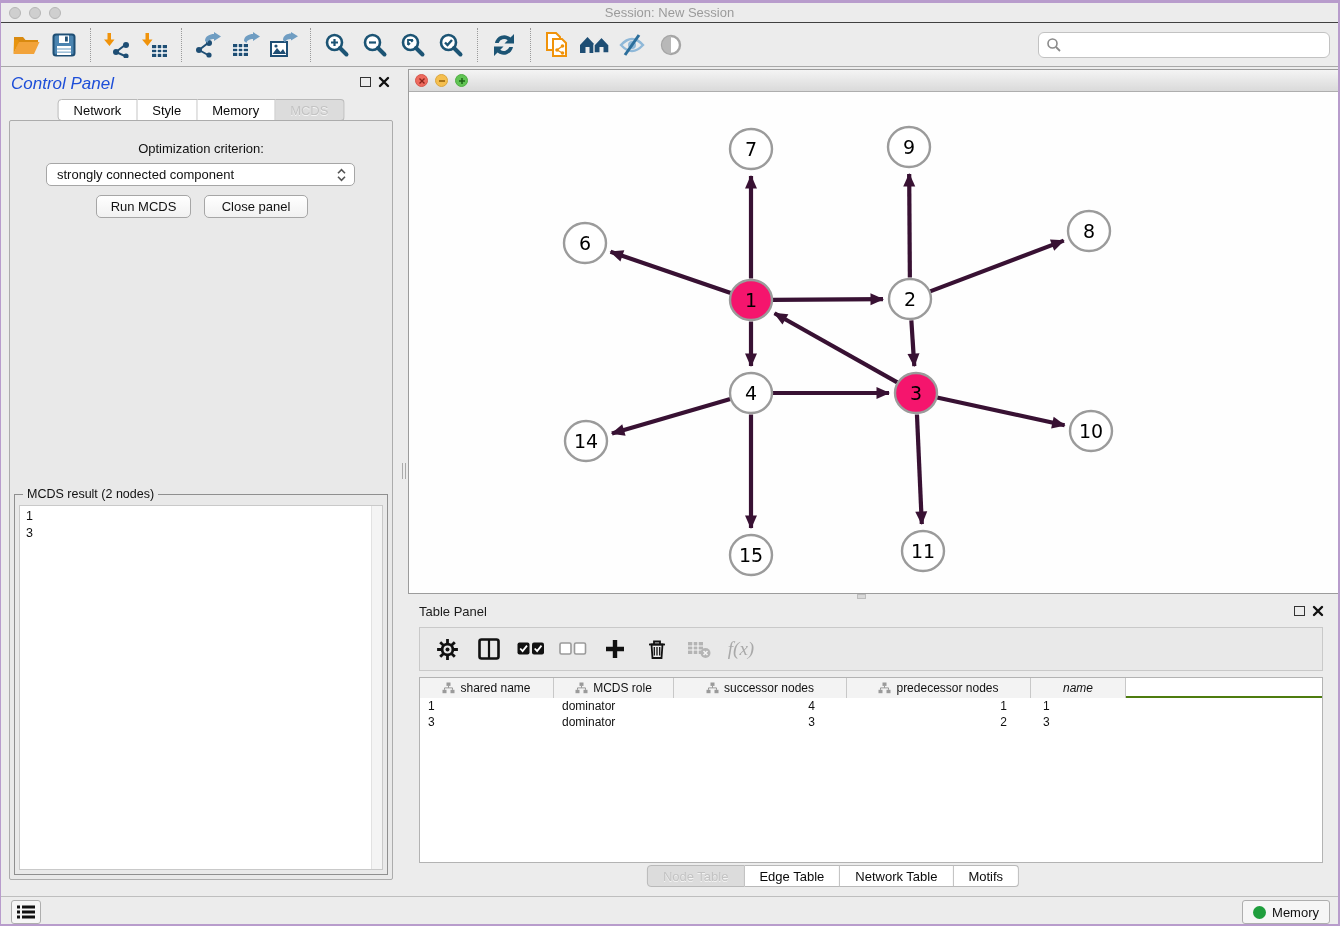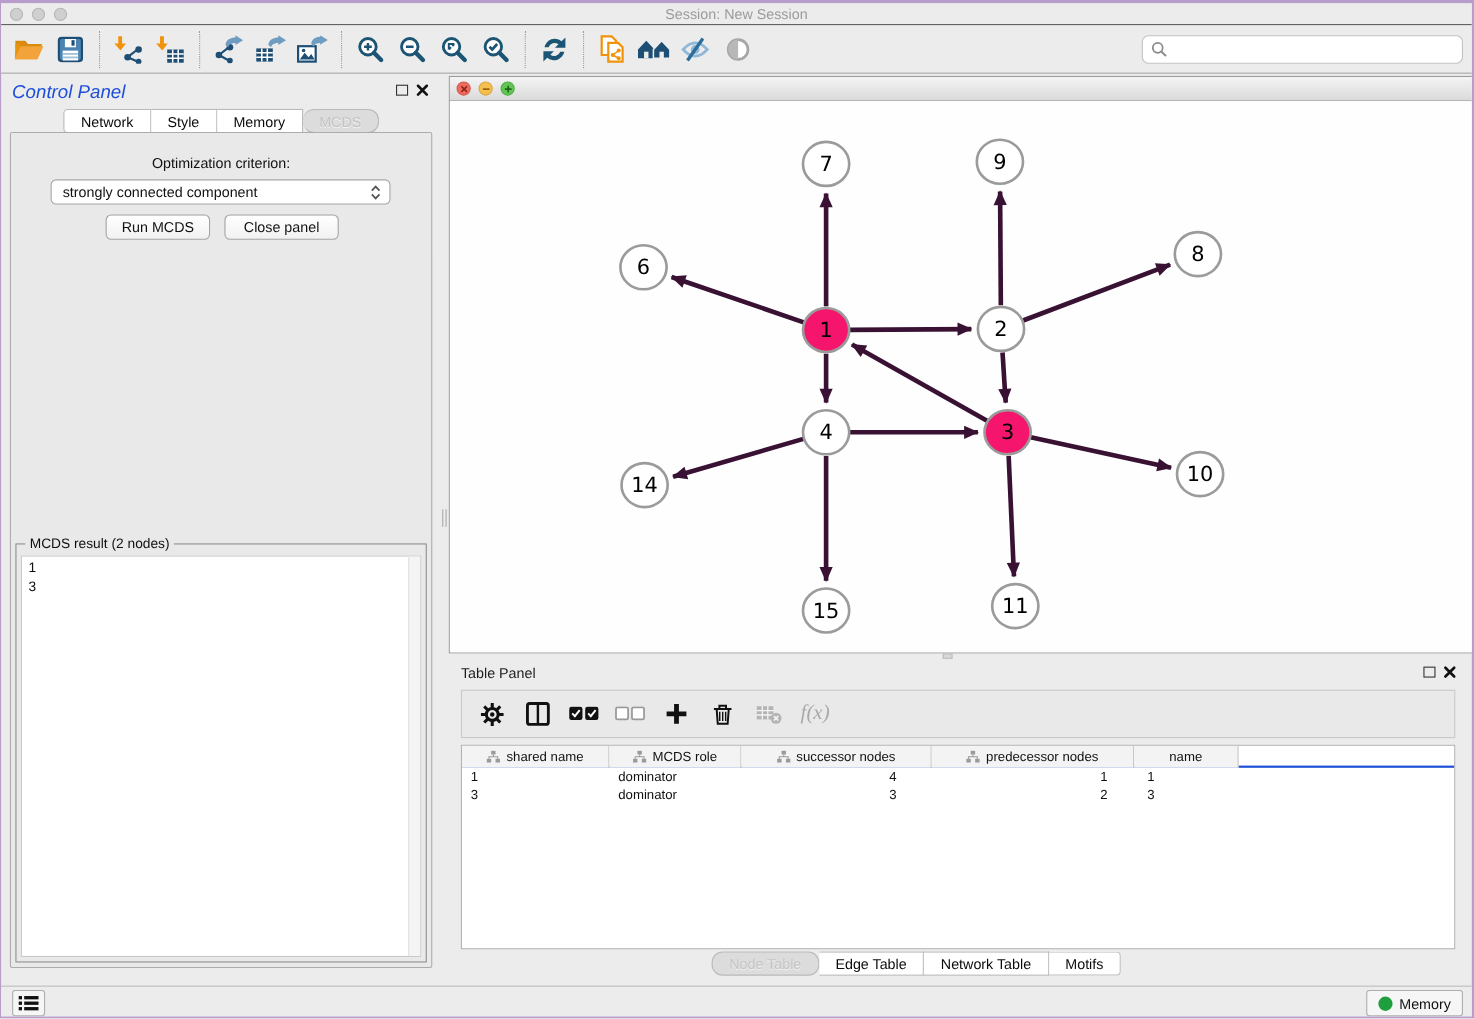--- a/index.html
+++ b/index.html
@@ -38,21 +38,21 @@
   .panel-ctl { display:flex; gap:7px; align-items:center; }
   .cp-ctls { right: 948px; top:73px; }
   .tp-ctls { right: 14px; top:602px; }
   .float-box { width:11px; height:10px; border:1.6px solid #333; }
   .tabs-row { display:flex; }
   .cp-tabs { left:200px; top:96px; transform:translateX(-50%); }
   .tab { height:22px; line-height:21px; padding:0 15px; background:#fff;
     border:1px solid #b9b9b9; border-left-width:0; font-size:13px; color:#0a0a0a; }
   .tab:first-child { border-left-width:1px; border-radius:4px 0 0 4px; }
   .tab:last-child { border-radius:0 4px 4px 0; }
-  .tab.sel { background:#dcdcdc; color:#c3c3c3; text-shadow:0 1px 0 #f4f4f4;border-radius:10px; }
+  .tab.sel { background:#dcdcdc; color:#c3c3c3; text-shadow:0 1px 0 #f4f4f4; }
   .cp-body { left:8px; top:117px; width:384px; height:760px; background:#e9e9e9;
     border:1px solid #acacac; border-radius:2px; }
   .opt-label { left:0; top:20px; width:100%; text-align:center; font-size:13px;
     color:#111; }
   .crit-select { left:36px; top:42px; width:309px; height:23px; background:#fff;
     border:1px solid #a6a6a6; border-radius:5px; font-size:13px; color:#111;
     display:flex; align-items:center; padding:0 6px 0 10px; }
   .crit-select .lbl { flex:1; }
   .btn { background:linear-gradient(#ffffff,#f1f1f1); border:1px solid #a6a6a6;
     border-radius:5px; height:23px; font-size:13px; color:#111;
@@ -90,21 +90,21 @@
   
   .tp-title { left:418px; top:601px; font-size:13px; color:#1c1c1c; }
   .tp-toolbar { left:418px; top:624px; width:904px; height:44px; background:#e9e9e9;
     border:1px solid #c9c9c9; display:flex; align-items:center; gap:12px;
     padding-left:12px; }
   .tp-toolbar .tbtn { width:30px; height:34px; }
   .fx { font-family:"Liberation Serif","DejaVu Serif",serif; font-style:italic;
     font-size:19px; color:#a9a9a9; }
   .dtable { left:418px; top:674px; width:904px; height:186px; background:#fff;
     border:1px solid #b3b3b3; overflow:hidden; }
-  .thead { display:flex; height:20px; border-bottom:2px solid #1d4ed8; }
+  .thead { display:flex; height:20px; border-bottom:2px solid #4d7c0f; }
   .th { background:#f3f3f3; border-right:1px solid #c8c8c8; display:flex;
     align-items:center; justify-content:center; gap:5px; font-size:12px;
     color:#111; height:20px; }
   .trow { display:flex; height:16px; font-size:12px; color:#111; }
   .td { overflow:hidden; white-space:nowrap; line-height:16px; }
   .tp-tabs { left:832px; top:862px; transform:translateX(-50%); }
 
   
   .statusbar { left:0; top:893px; width:100%; height:28px; background:#ececec;
     border-top:1px solid #bebebe; }
@@ -532,21 +532,21 @@
           <svg width="13" height="12" viewBox="0 0 13 12">
             <g fill="#9a9a9a">
               <rect x="4.5" y="0.5" width="4" height="3.4"></rect>
               <rect x="0.5" y="7.8" width="4" height="3.4"></rect>
               <rect x="8.5" y="7.8" width="4" height="3.4"></rect>
             </g>
             <path d="M6.5 3.9 v2 M2.5 7.8 v-1.9 h8 v1.9" stroke="#9a9a9a" fill="none" stroke-width="1"></path>
           </svg>
           <span>predecessor nodes</span>
         </div>
-        <div class="th" style="width: 95px;">
+        <div class="th" style="width: 95px; font-style: italic;">
           <span>name</span>
         </div>
       </div>
     <div id="tbody">
         <div class="trow">
           <div class="td" style="width: 134px; text-align: left; padding: 0px 0px 0px 8px;">1</div>
           <div class="td" style="width: 120px; text-align: left; padding: 0px 0px 0px 8px;">dominator</div>
           <div class="td" style="width: 173px; text-align: right; padding: 0px 32px 0px 0px;">4</div>
           <div class="td" style="width: 184px; text-align: right; padding: 0px 24px 0px 0px;">1</div>
           <div class="td" style="width: 95px; text-align: left; padding: 0px 0px 0px 12px;">1</div>

